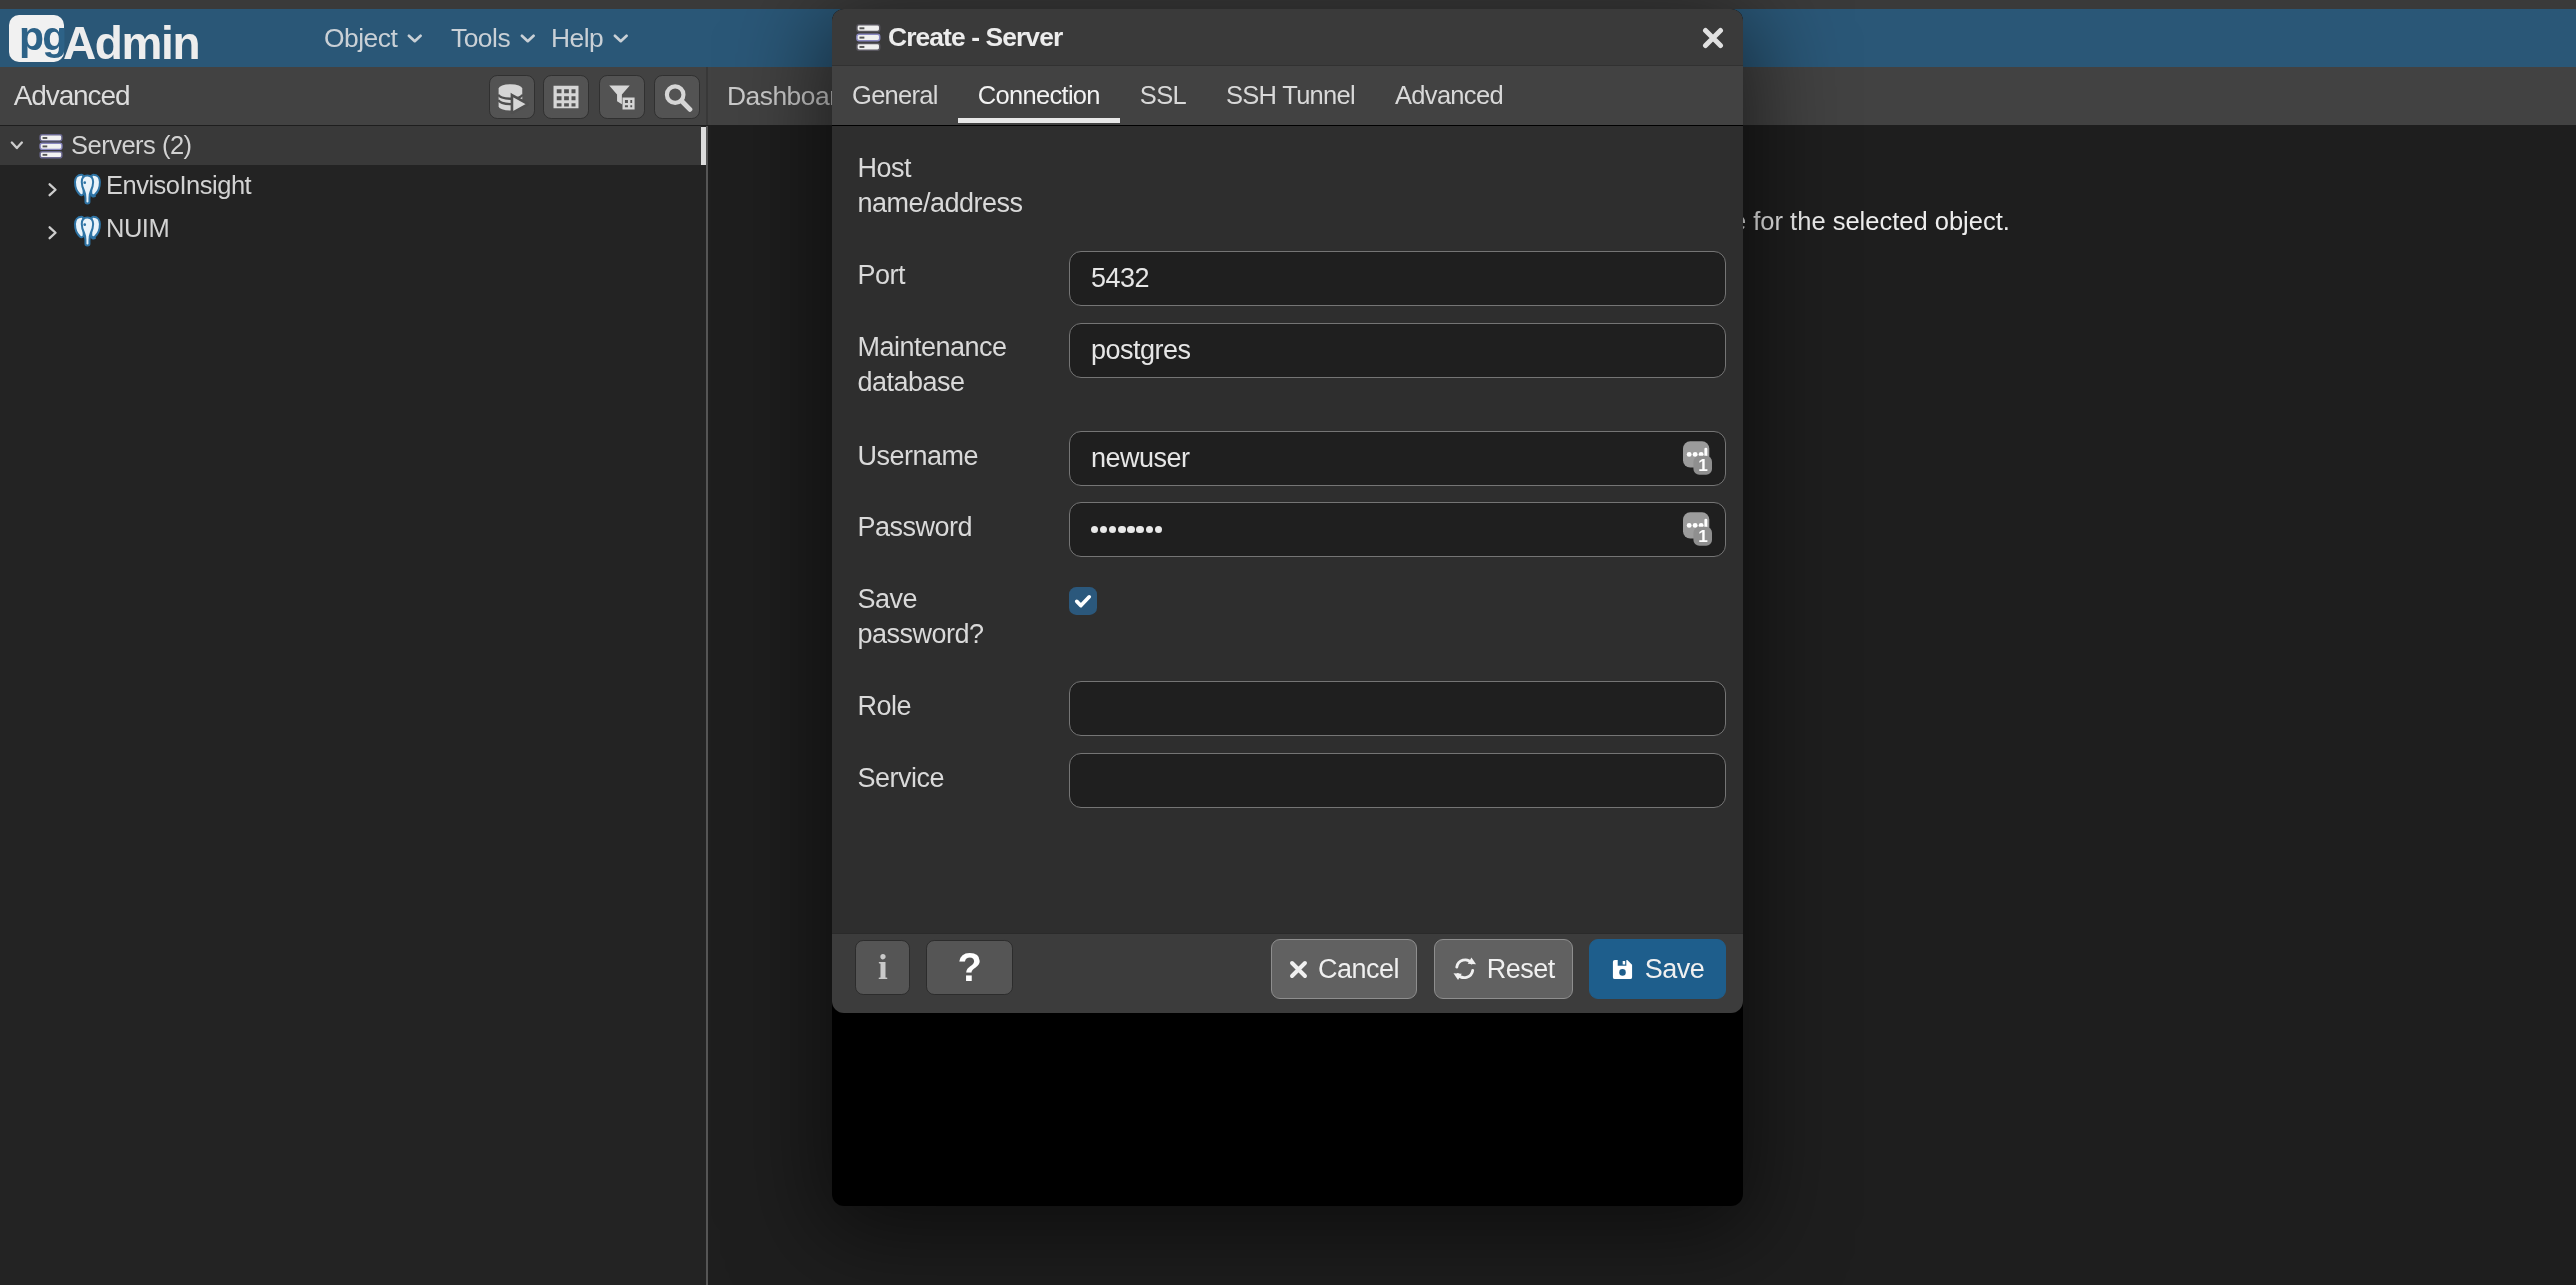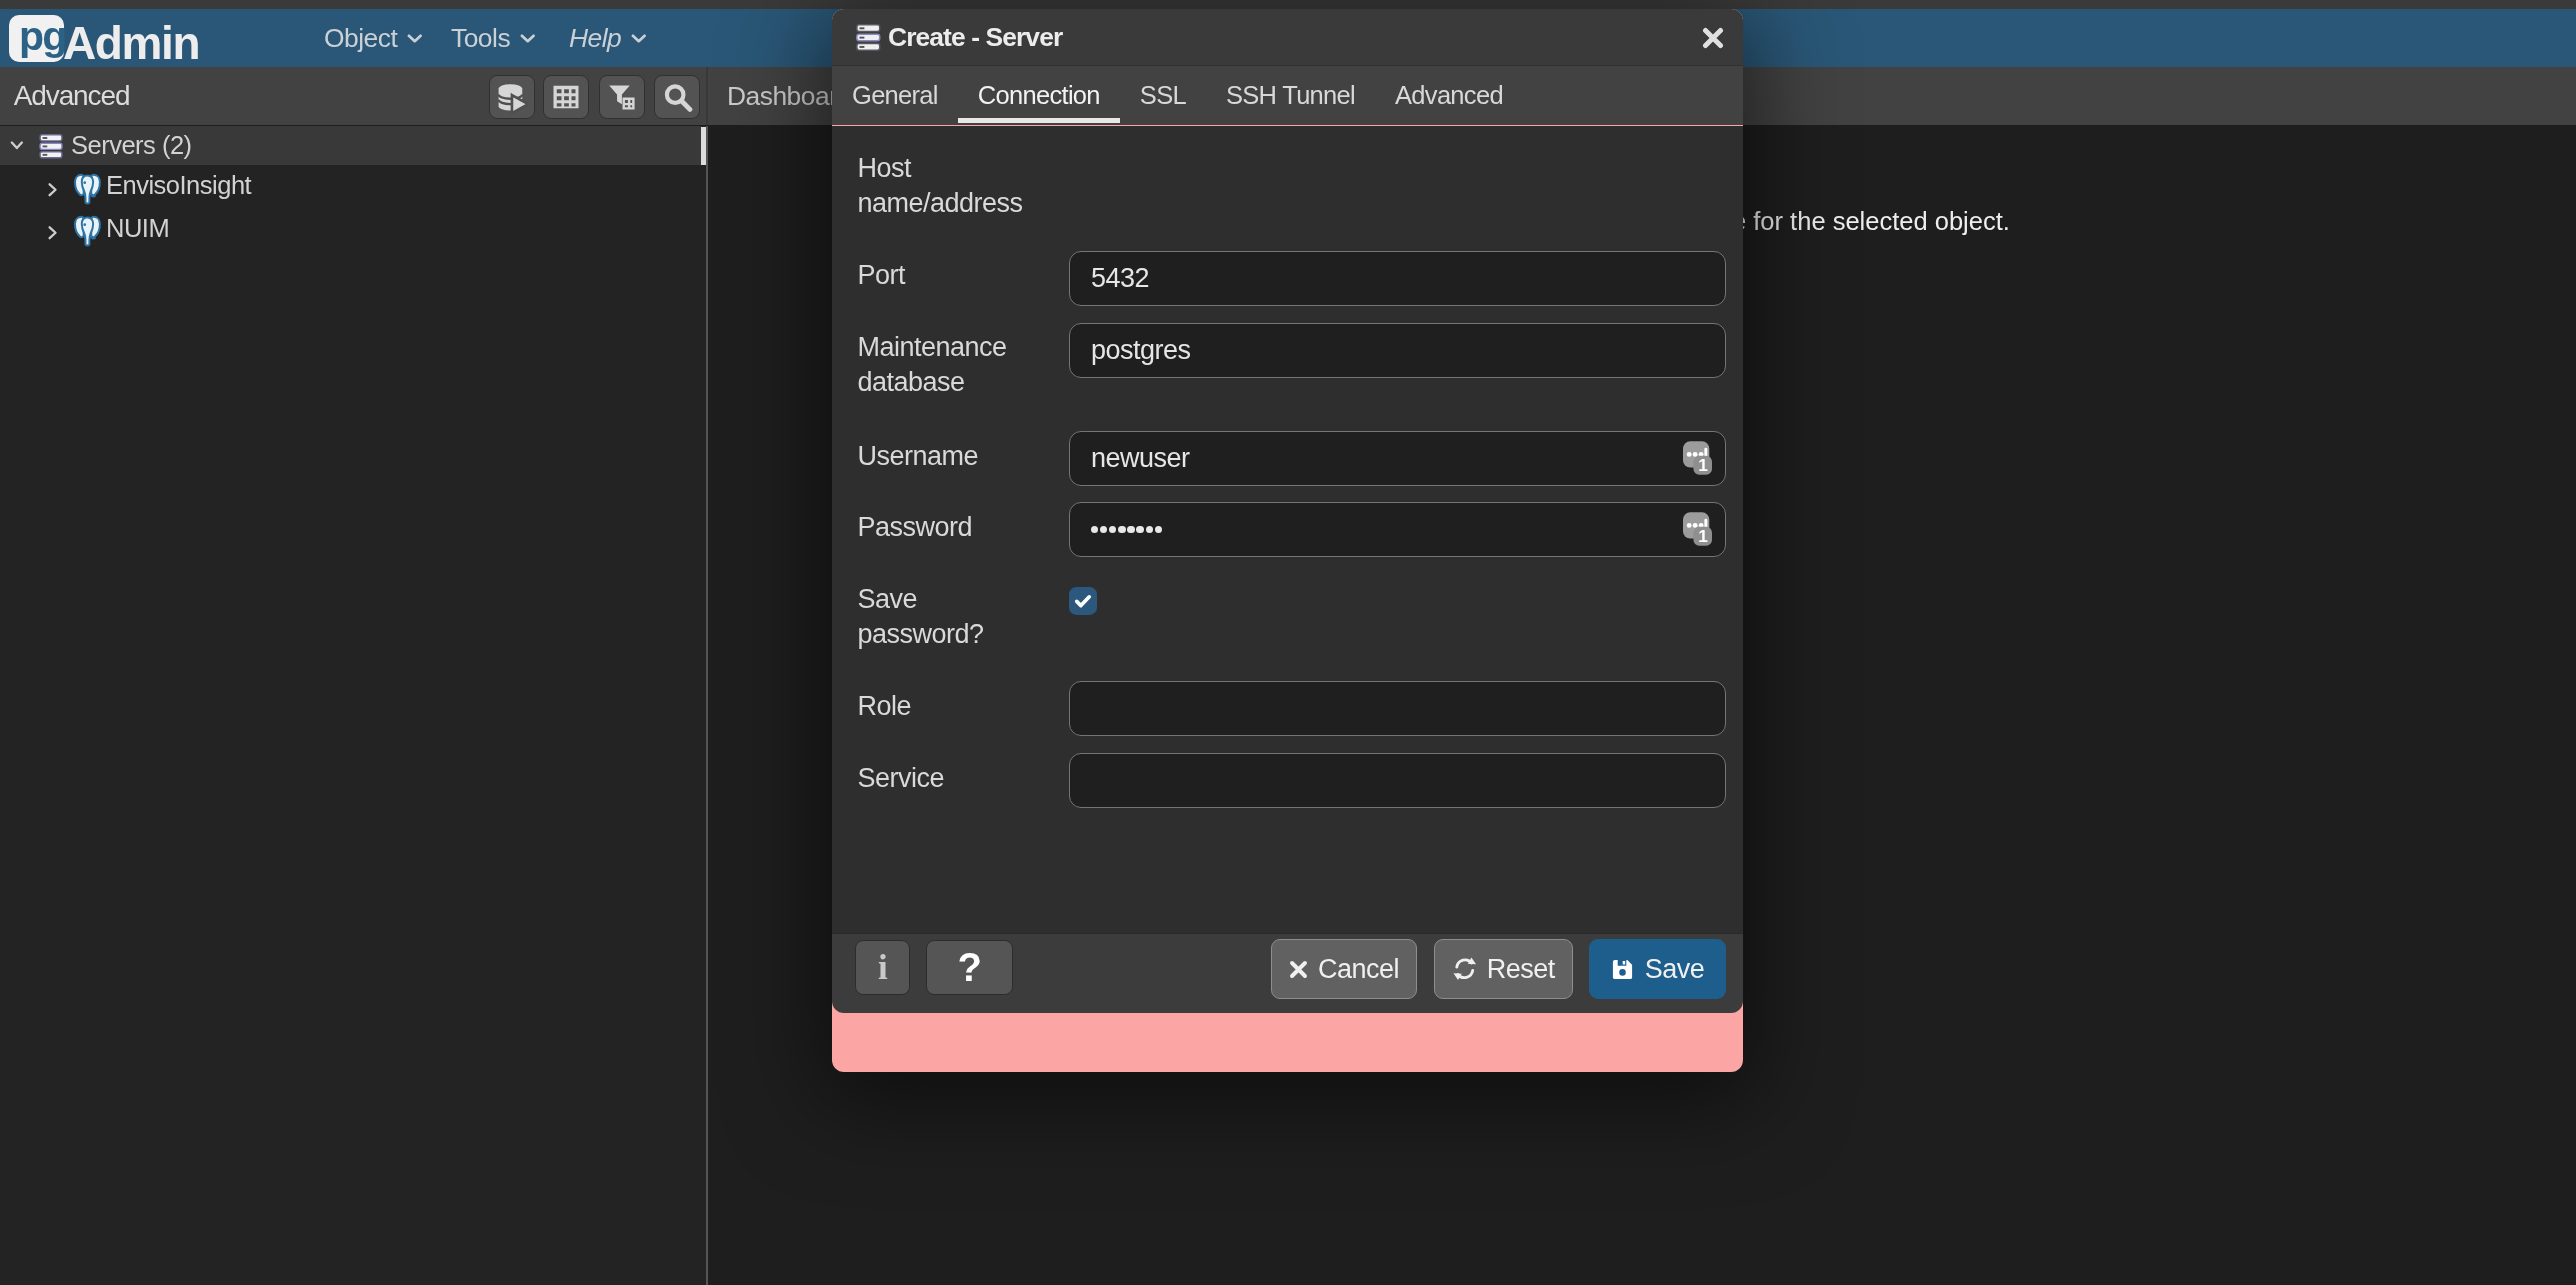--- a/index.html
+++ b/index.html
@@ -30,21 +30,21 @@
   #leftpanel { left:0; top:126px; width:706px; height:1160px; background:#232323; }
   #selrow { left:0; top:0; width:701px; height:39px; background:#393939; }
   #vthumb { left:701px; top:127px; width:6.4px; height:38px; background:#dcdcdc; }
   #divider { left:706px; top:126px; width:1.8px; height:1160px; background:#555555; }
   .treetext { font-size:25.5px; color:#d2d2d2; }
 
   
   #msg { left:1732px; top:207px; font-size:25.5px; color:#eeeeee; letter-spacing:0px; }
 
   
-  #dialog { left:832px; top:9px; width:911px; height:1063px; background:#fca5a5; border-radius:12px;
+  #dialog { left:832px; top:9px; width:911px; height:1197px; background:#000000; border-radius:12px;
             box-shadow:0 18px 91px 11px rgba(0,0,0,0.55); }
   #dtitle { left:0; top:0; width:911px; height:57px; background:#3a3a3a; border-radius:12px 12px 0 0;
             border-bottom:0.9px solid #313131; }
   #dtitletext { left:56px; top:0; height:57px; display:flex; align-items:center;
                 font-size:26.4px; font-weight:bold; letter-spacing:-0.9px; color:#ececec; }
   #dtabs { left:0; top:57px; width:911px; height:59px; background:#424242; display:flex; }
   .dtab { height:59px; padding:0 20px; display:flex; align-items:center; font-size:25.5px; letter-spacing:-0.7px; color:#d8d8d8; position:relative; }
   .dtab.active { color:#f2f2f2; }
   .dtab.active::after { content:""; position:absolute; left:0; bottom:1.8px; height:5.5px; width:100%; background:#e8e8e8; }
   #dform { left:0; top:117px; width:911px; height:807px; background:#2e2e2e; }
@@ -82,21 +82,21 @@
   <div class="abs menuitem" style="left:324px;">Object
     <svg class="mchev" viewBox="0 0 17 10">
         <path d="M2 2 L8.5 8 L15 2" fill="none" stroke="#c9d0d6" stroke-width="3" stroke-linecap="round" stroke-linejoin="round"></path>
       </svg>
   </div>
   <div class="abs menuitem" style="left:451px;justify-content:flex-end;">Tools
     <svg class="mchev" viewBox="0 0 17 10">
         <path d="M2 2 L8.5 8 L15 2" fill="none" stroke="#c9d0d6" stroke-width="3" stroke-linecap="round" stroke-linejoin="round"></path>
       </svg>
   </div>
-  <div class="abs menuitem" style="left:569px;font-style:italic;">Help
+  <div class="abs menuitem" style="left:551px;">Help
     <svg class="mchev" viewBox="0 0 17 10">
         <path d="M2 2 L8.5 8 L15 2" fill="none" stroke="#c9d0d6" stroke-width="3" stroke-linecap="round" stroke-linejoin="round"></path>
       </svg>
   </div>
 </div>
 
 <div class="abs" id="band">
   <div class="abs" id="browserlbl">Advanced</div>
   <div class="abs tbtn" style="left:489px;">
     <svg width="33" height="33" viewBox="0 0 24 24">

